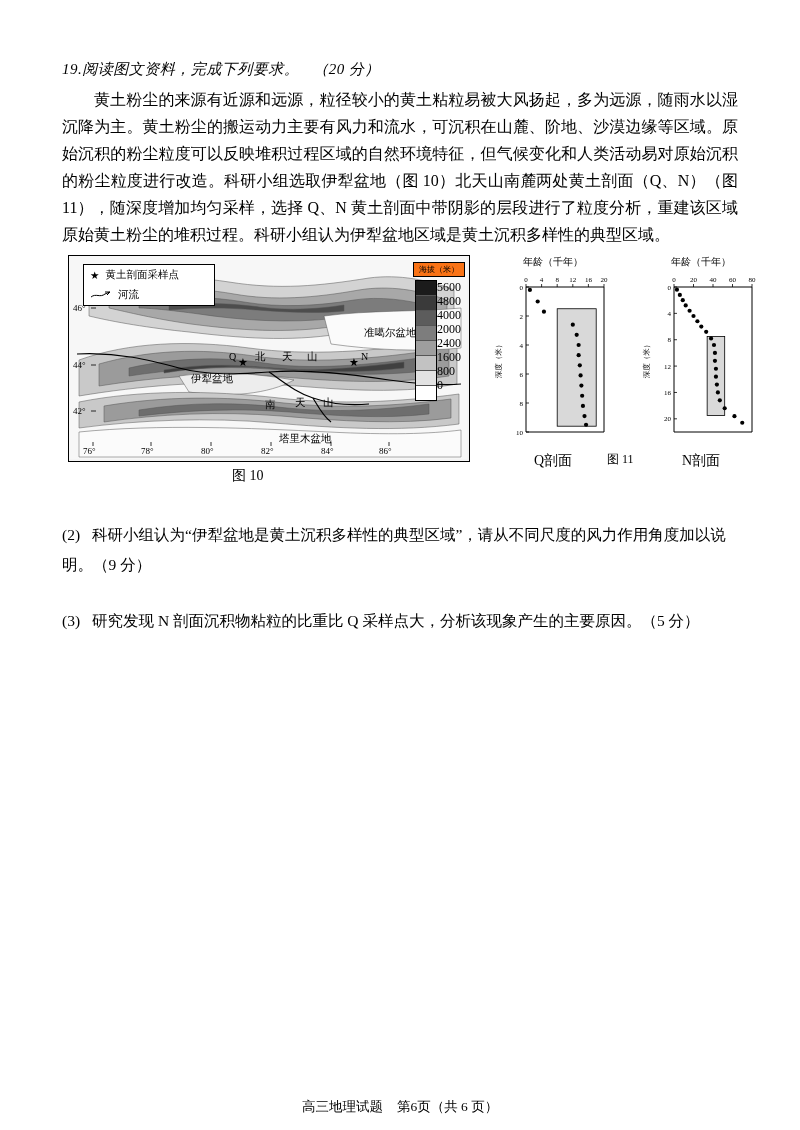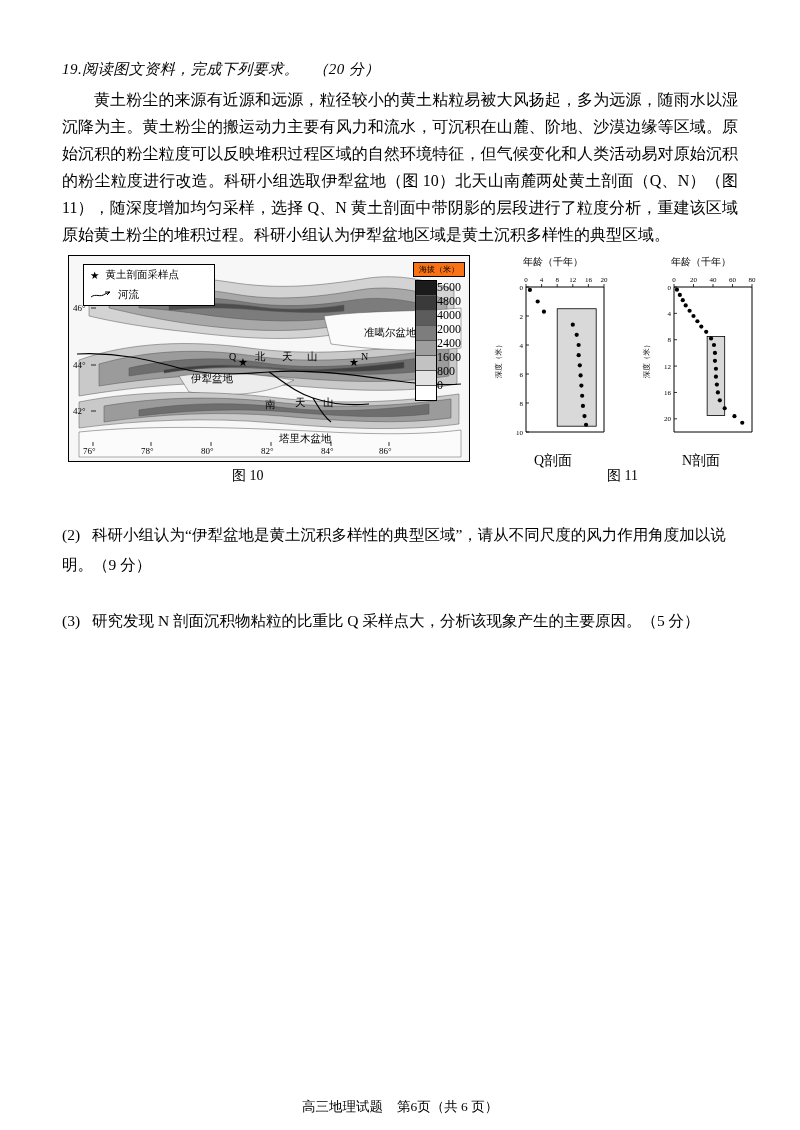--- a/index.html
+++ b/index.html
@@ -9,21 +9,21 @@
   .q-head .score{margin-left:14px;}
   .body-text{position:absolute;left:62px;top:86px;width:676px;font-size:16px;line-height:27px;text-align:justify;text-justify:inter-ideograph;}
   .body-text p{margin:0;text-indent:2em;}
   .figs{position:absolute;left:62px;top:255px;width:676px;height:245px;}
   
   .map{position:absolute;left:6px;top:0;width:400px;height:205px;border:1px solid #000;background:#f4f4f4;overflow:hidden;}
   .map svg{display:block;}
   .legend-box{position:absolute;left:14px;top:8px;width:130px;height:40px;border:1px solid #000;background:#fff;font-size:10.5px;}
   .legend-row{display:flex;align-items:center;height:20px;padding-left:6px;gap:6px;}
   .map-caption{position:absolute;left:170px;top:212px;font-size:14px;}
-  .fig11-caption{position:absolute;left:545px;top:212px;font-size:14px;}
+  .fig11-caption{position:absolute;left:545px;top:196px;font-size:12px;}
   
   .elev{position:absolute;right:4px;top:6px;width:52px;font-size:8.5px;}
   .elev .title{text-align:center;border:1px solid #000;background:#f97316;font-size:8px;padding:1px 0;}
   .elev .bar{position:relative;width:20px;margin-left:2px;border:1px solid #000;}
   .elev .seg{height:14px;border-bottom:1px solid #555;}
   .elev .lbls{position:absolute;left:24px;top:0;}
   .elev .lbl{height:14px;line-height:14px;font-size:12px;}
   
   .chartwrap{position:absolute;top:0;width:122px;height:205px;}
   .chart-q{left:430px;}

